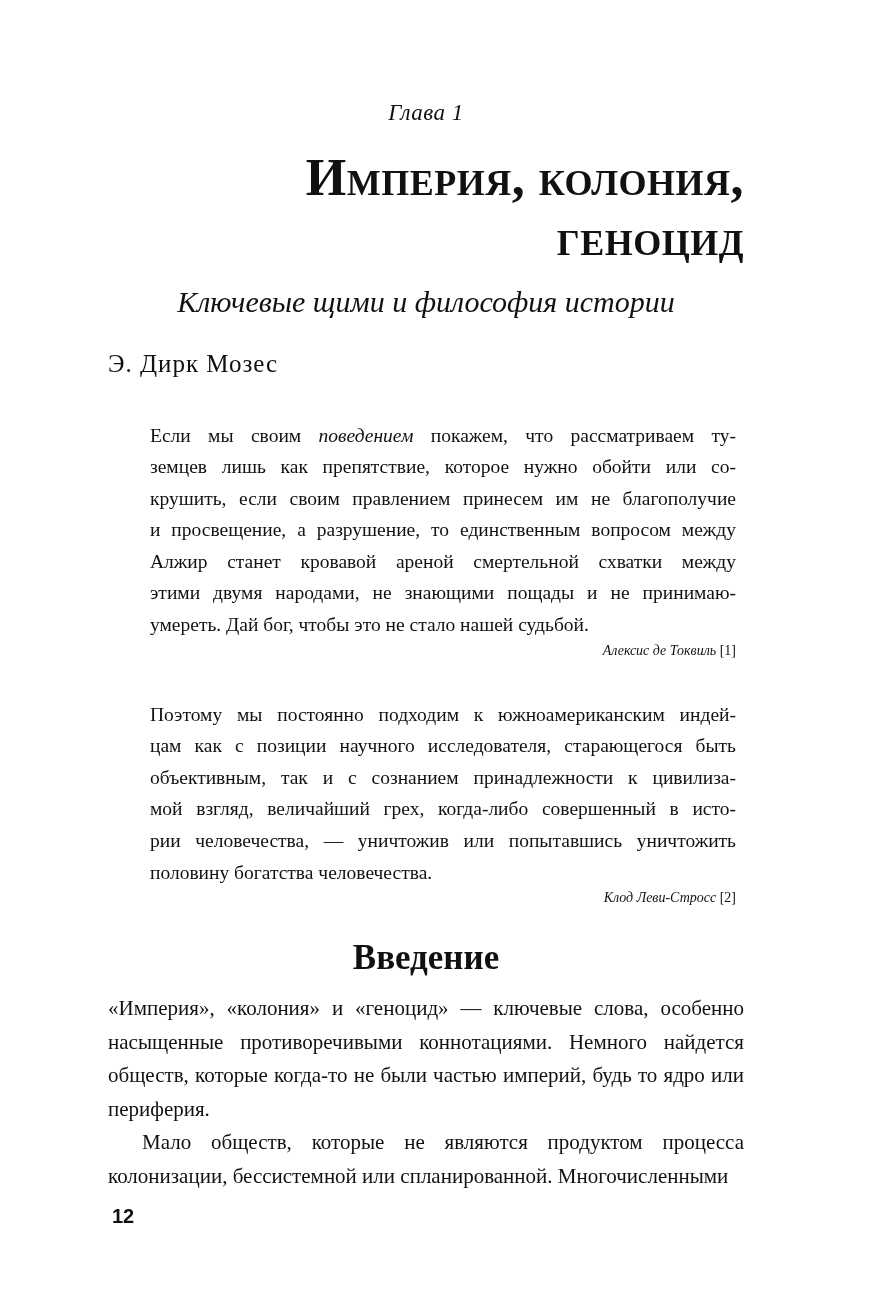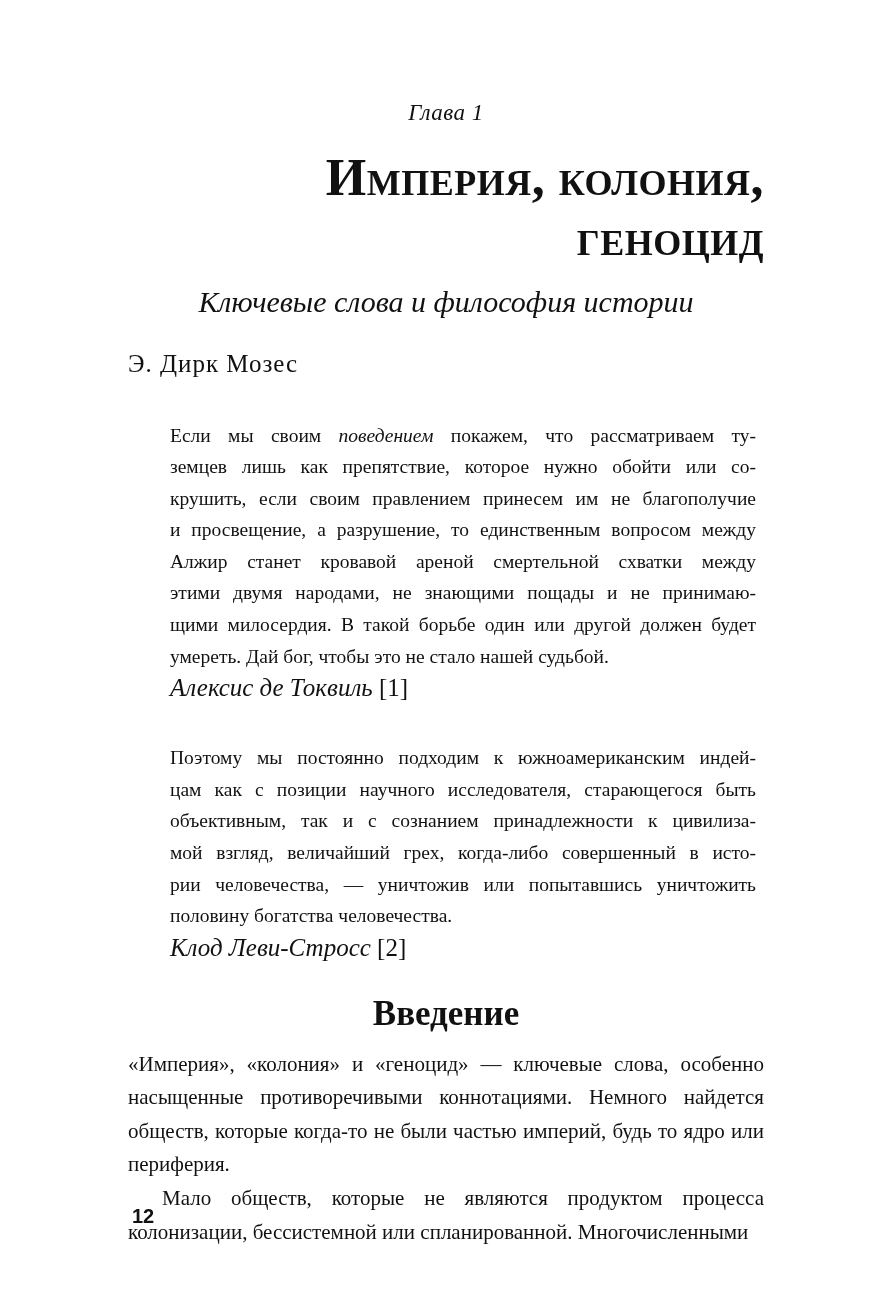--- a/index.html
+++ b/index.html
@@ -13,21 +13,20 @@
     font-family: "Liberation Serif", serif;
     color: #111111;
     overflow: hidden;
   }
   .page {
     position: relative;
     width: 852px;
     height: 1306px;
     box-sizing: border-box;
     padding: 100px 108px 1px 108px;
-    margin-left: 20px;
   }
   .chapter-label {
     text-align: center;
     font-style: italic;
     font-size: 23px;
     letter-spacing: 0.5px;
     margin: 0 0 22px 0;
   }
   .chapter-title {
     text-align: right;
@@ -61,22 +60,22 @@
     line-height: 1.62;
     text-align: justify;
     text-align-last: justify;
     hyphens: manual;
   }
   .epigraph p.last-line {
     text-align-last: left;
   }
   .epigraph .src {
     display: block;
-    text-align: left;
-    font-size: 25px;
+    text-align: right;
+    font-size: 14px;
     margin-top: 2px;
   }
   .epigraph .src i {
     font-style: italic;
   }
   .gap {
     height: 30px;
   }
   .section-heading {
     text-align: center;
@@ -105,32 +104,31 @@
 </style>
 </head>
 <body>
 
 <div class="page">
 
   <div class="chapter-label">Глава 1</div>
 
   <h1 class="chapter-title">Империя, колония, геноцид</h1>
 
-  <div class="chapter-subtitle">Ключевые слова и философия истории</div>
+  <div class="chapter-subtitle">Ключевые щими и философия истории</div>
 
   <div class="author">Э. Дирк Мозес</div>
 
   <blockquote class="epigraph">
     <p>Если мы своим <i>поведением</i> покажем, что рассматриваем ту-</p>
     <p>земцев лишь как препятствие, которое нужно обойти или со-</p>
     <p>крушить, если своим правлением принесем им не благополучие</p>
     <p>и просвещение, а разрушение, то единственным вопросом между</p>
     <p>Алжир станет кровавой ареной смертельной схватки между</p>
     <p>этими двумя народами, не знающими пощады и не принимаю-</p>
-    <p>щими милосердия. В такой борьбе один или другой должен будет</p>
     <p class="last-line">умереть. Дай бог, чтобы это не стало нашей судьбой.</p>
     <span class="src"><i>Алексис де Токвиль</i> <span>[1]</span></span>
   </blockquote>
 
   <div class="gap"></div>
 
   <blockquote class="epigraph">
     <p>Поэтому мы постоянно подходим к южноамериканским индей-</p>
     <p>цам как с позиции научного исследователя, старающегося быть</p>
     <p>объективным, так и с сознанием принадлежности к цивилиза-</p>

